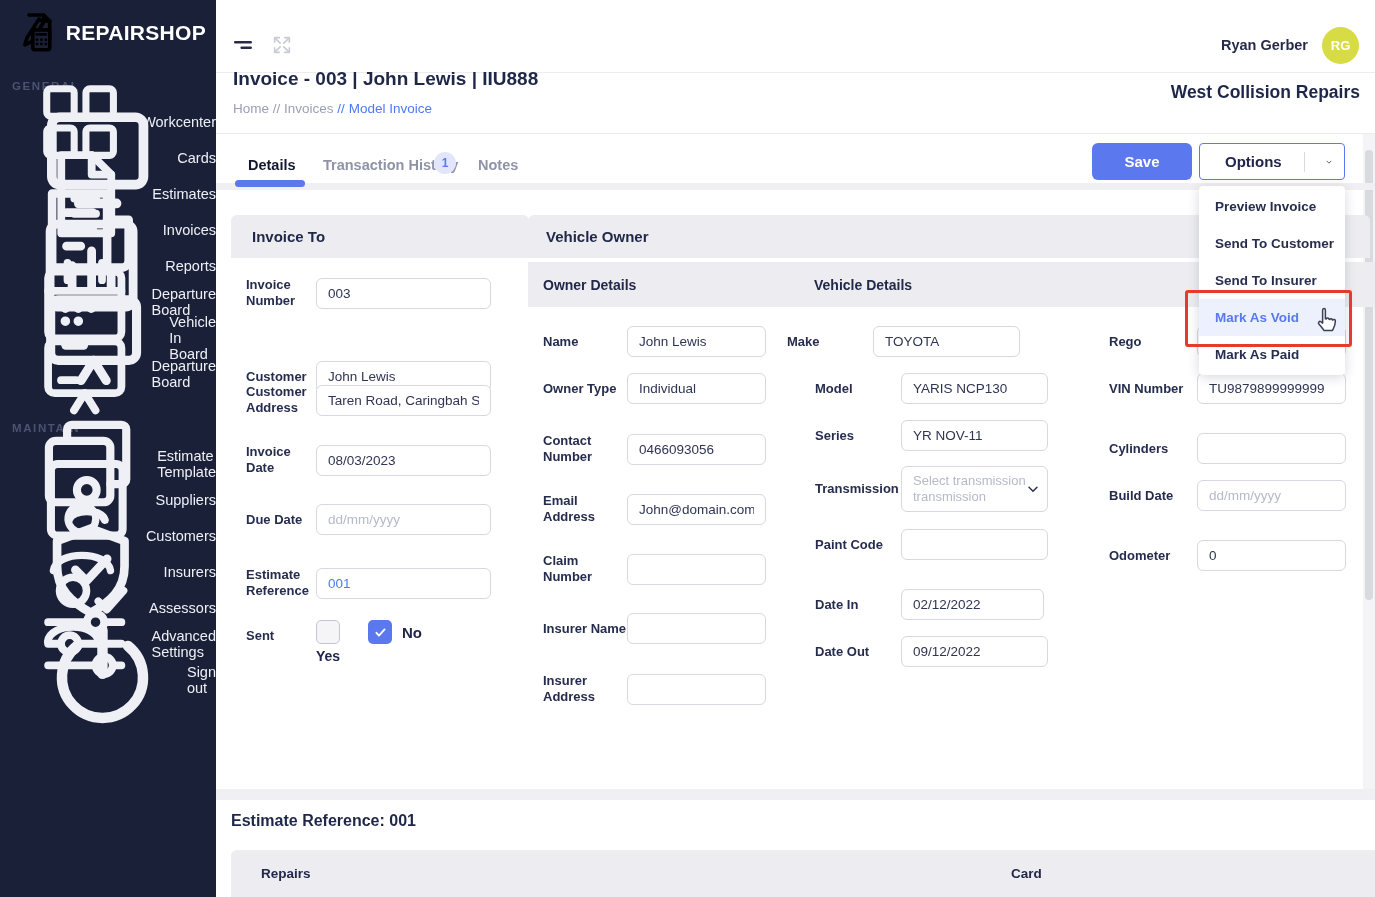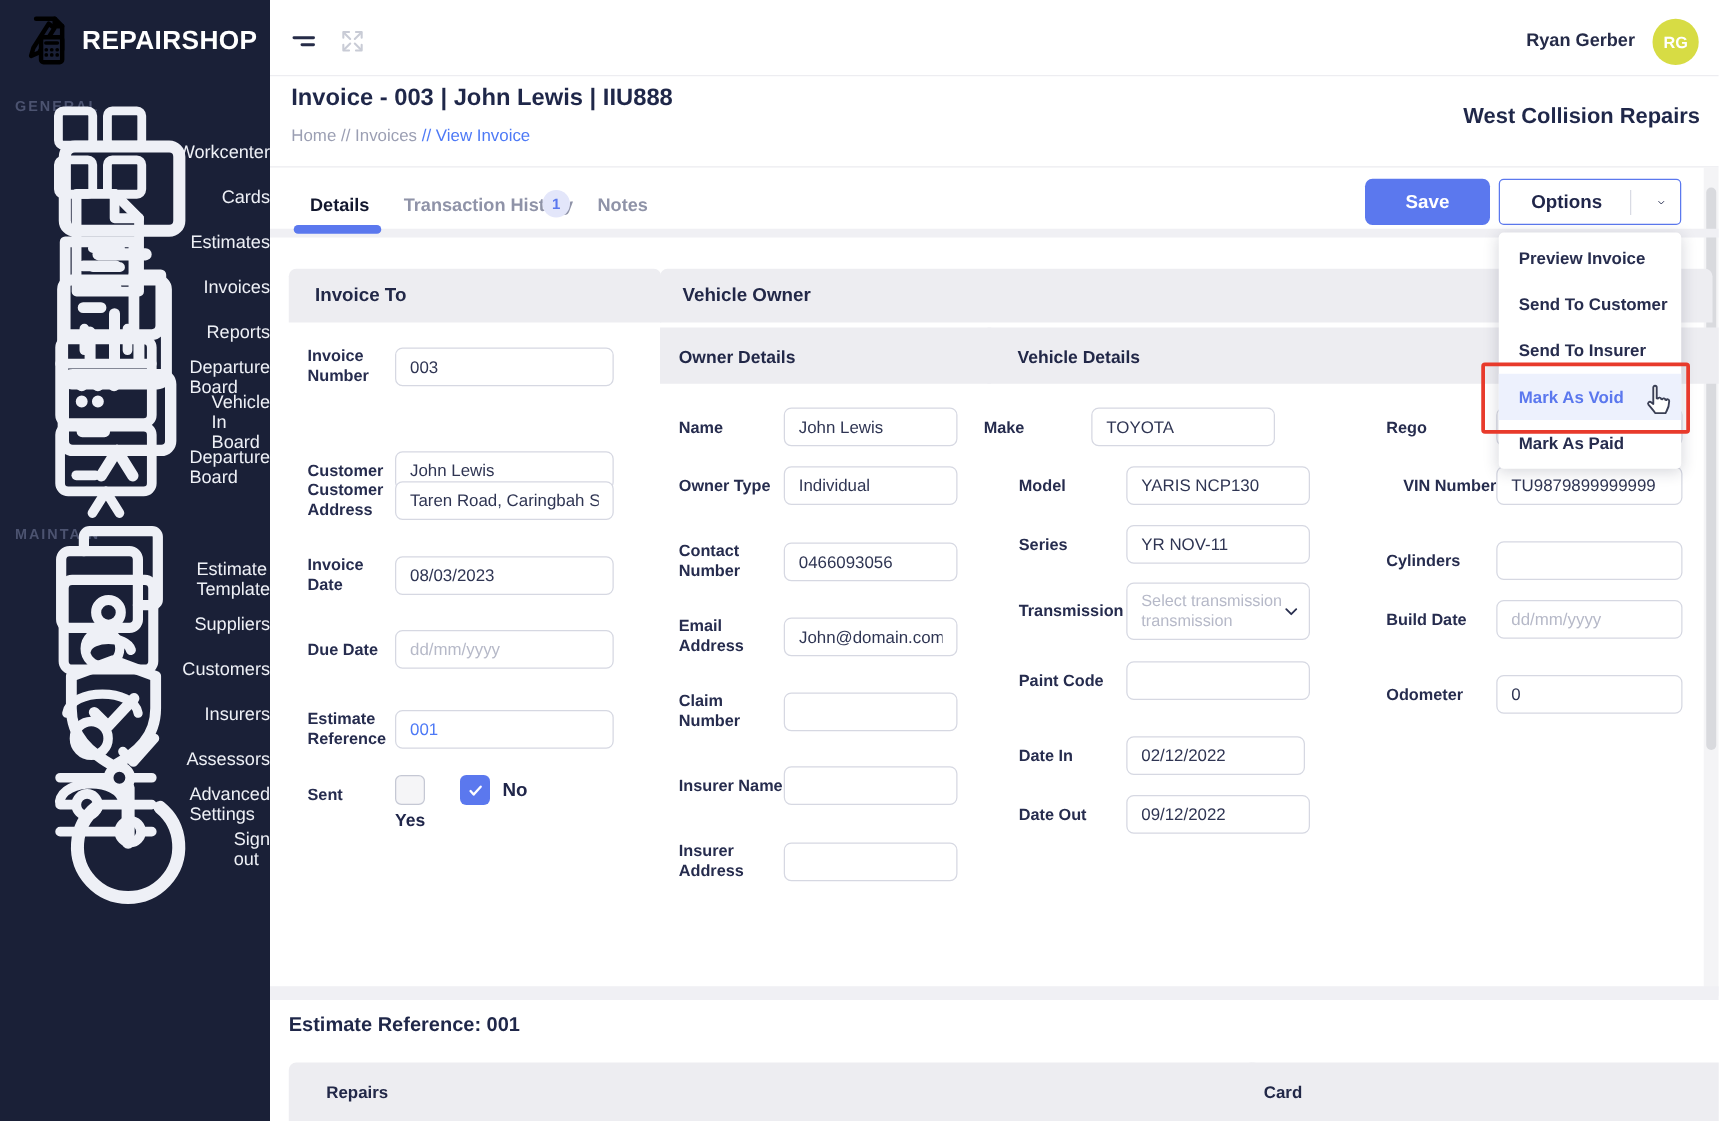--- a/index.html
+++ b/index.html
@@ -13,21 +13,21 @@
   .logo-text{font-size:21px;font-weight:800;color:#fff;letter-spacing:.3px;}
   .sec-label{font-size:11.5px;font-weight:700;letter-spacing:1.6px;color:#4c5370;margin:14px 0 12px 12px;}
   .sec-label.second{margin-top:30px;}
   .sitem{height:36px;display:flex;align-items:center;padding-left:33px;gap:15px;color:#eef0f6;
     font-size:14.5px;cursor:pointer;}
   .sitem svg{width:17px;height:17px;flex:none;}
 
   
   .main{position:absolute;left:216px;top:0;width:1159px;height:897px;background:#fff;}
 
-  .topbar{position:absolute;left:0;top:5px;width:1159px;height:56px;background:#fff;
+  .topbar{position:absolute;left:0;top:17px;width:1159px;height:56px;background:#fff;
     border-bottom:1px solid #ededf1;box-sizing:border-box;}
   .tb-ic{position:absolute;top:17px;width:22px;height:22px;color:#262c48;cursor:pointer;}
   .tb-ic.expand{color:#c9ccd6;}
   .tb-right{position:absolute;right:16px;top:0;height:56px;display:flex;align-items:center;gap:14px;cursor:pointer;}
   .tb-name{font-size:14.5px;font-weight:600;color:#252b48;}
   .avatar{width:37px;height:37px;border-radius:50%;background:#d7dc44;color:#fff;font-size:13px;
     font-weight:700;display:flex;align-items:center;justify-content:center;}
 
   .pg-title{position:absolute;left:17px;top:68px;font-size:19px;font-weight:800;color:#1f2749;}
   .crumbs{position:absolute;left:17px;top:101px;font-size:13.5px;color:#9b9fb3;}
@@ -283,21 +283,21 @@
         <span class="avatar">RG</span>
       </div>
     </div>
 
     <div class="pg-title">Invoice - 003 | John Lewis | IIU888</div>
     <div class="crumbs">
       <span class="lnk">Home</span>
       <span>//</span>
       <span class="lnk">Invoices</span>
       <span class="sep2">//</span>
-      <span class="cur">View Invoice</span>
+      <span class="cur">Model Invoice</span>
     </div>
     <div class="company">West Collision Repairs</div>
     <div class="hdr-line"></div>
 
     <div class="tab active" style="left:32px;">Details</div>
     <div class="tab-underline"></div>
     <div class="tab" style="left:107px;">Transaction History</div>
     <div class="badge">1</div>
     <div class="tab" style="left:262px;">Notes</div>
 
@@ -433,21 +433,21 @@
     <div class="frow" style="left:599px;top:636px;">
       <span class="flabel" style="width:86px;">Date Out</span>
       <input class="inp" style="width: 147px;" value="09/12/2022">
     </div>
 
     <div class="frow" style="left:893px;top:326px;">
       <span class="flabel" style="width:88px;">Rego</span>
       <input class="inp" style="width: 149px;">
     </div>
     <div class="frow" style="left:893px;top:373px;">
-      <span class="flabel" style="width:88px;text-align:right;">VIN Number</span>
+      <span class="flabel" style="width:88px;">VIN Number</span>
       <input class="inp" style="width: 149px;" value="TU9879899999999">
     </div>
     <div class="frow" style="left:893px;top:433px;">
       <span class="flabel" style="width:88px;">Cylinders</span>
       <input class="inp" style="width: 149px;">
     </div>
     <div class="frow" style="left:893px;top:480px;">
       <span class="flabel" style="width:88px;">Build Date</span>
       <input class="inp" style="width: 149px;" placeholder="dd/mm/yyyy">
     </div>

